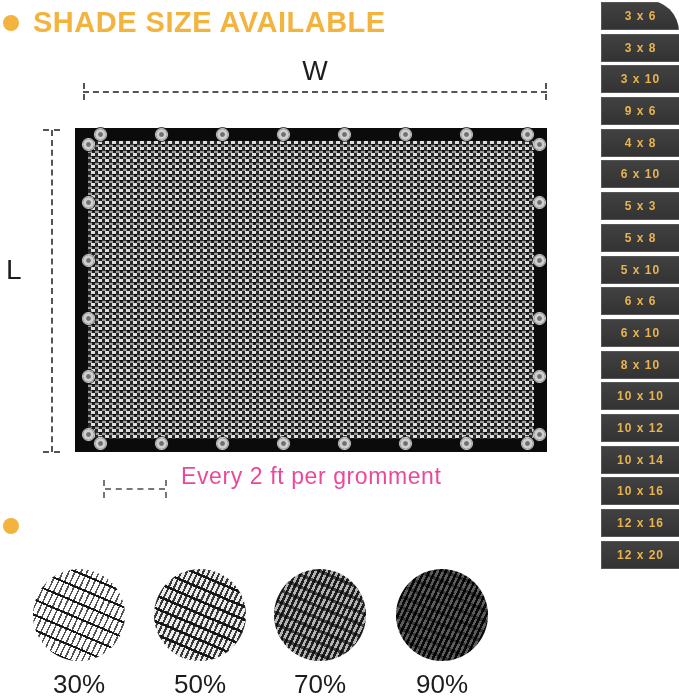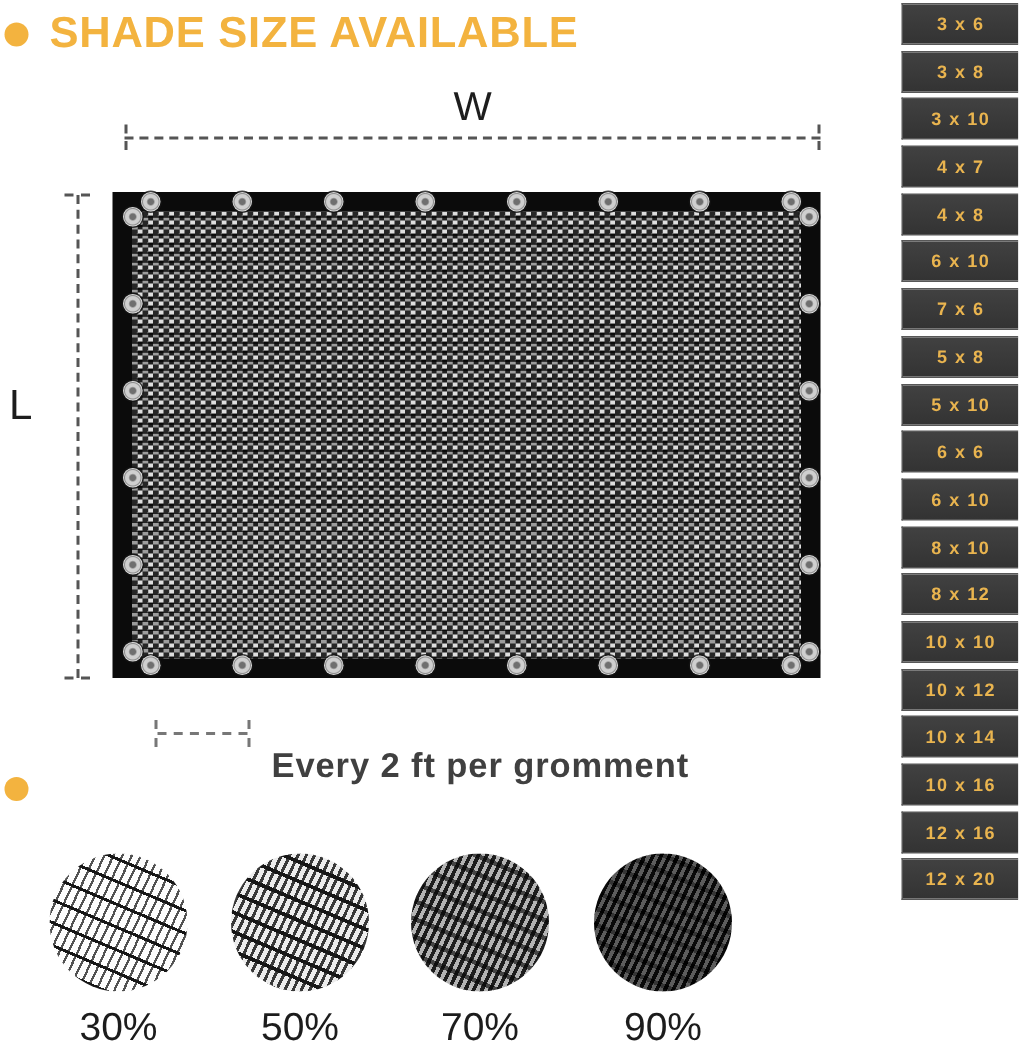--- a/index.html
+++ b/index.html
@@ -1,18 +1,18 @@
 <!DOCTYPE html>
 <html><head>
 <meta charset="utf-8">
 <style>
   html,body{margin:0;padding:0;background:#fff;}
   .canvas{
     position:relative;width:679px;height:698px;background:#ffffff;
-    font-family:"Liberation Sans",sans-serif;overflow:hidden;
+    font-family:"Liberation Sans",sans-serif;overflow:hidden;border-radius:32px;
   }
 
   
   .heading{position:absolute;display:flex;align-items:center;gap:14px;color:#F3B33F;font-weight:700;}
   .heading .bullet{width:16px;height:16px;border-radius:50%;background:#F3B33F;flex:0 0 16px;}
   #heading-sizes{left:3px;top:6px;font-size:29px;letter-spacing:.5px;}
   #heading-rates{left:3px;top:518px;font-size:29px;letter-spacing:.3px;}
 
   
   .dim-w-line{position:absolute;left:83px;top:91px;width:464px;height:0;border-top:2px dashed #555;}
@@ -36,21 +36,21 @@
   .grommet{
     position:absolute;width:13px;height:13px;border-radius:50%;
     background:radial-gradient(circle at 50% 50%, #6f6f6f 0 20%, #cfcfcf 32% 52%, #8e8e8e 60%, #e3e3e3 68% 84%, #6a6a6a 100%);
     box-shadow:0 0 0 1px rgba(20,20,20,.8);
   }
 
   
   .bracket{position:absolute;left:103px;top:480px;width:60px;height:18px;
     border-left:2px dashed #777;border-right:2px dashed #777;}
   .bracket::after{content:"";position:absolute;left:0;right:0;top:8px;border-top:2px dashed #777;}
-  .grommet-note{position:absolute;left:181px;top:497px;font-size:23px;color:#404040;letter-spacing:.6px;font-weight:bold;}
+  .grommet-note{position:absolute;left:181px;top:463px;font-size:23px;color:#ec4899;letter-spacing:.6px;}
 
   
   .rate{position:absolute;top:569px;width:94px;text-align:center;}
   .swatch{width:92px;height:92px;border-radius:50%;margin:0 auto;}
   .pct{margin-top:8px;font-size:26px;color:#1c1c1c;}
   .c30{background-color:#fdfdfd;background-image:
       repeating-linear-gradient(115deg, rgba(25,25,25,.75) 0 1.5px, rgba(0,0,0,0) 1.5px 5.5px),
       repeating-linear-gradient(23deg, rgba(10,10,10,.95) 0 2px, rgba(0,0,0,0) 2px 14px);}
   .c50{background-color:#ececec;background-image:
       repeating-linear-gradient(115deg, rgba(25,25,25,.85) 0 2px, rgba(0,0,0,0) 2px 5px),
@@ -150,30 +150,29 @@
   </div>
   <div class="rate" style="left:395px;">
     <div class="swatch c90"></div>
     <div class="pct">90%</div>
   </div>
 
   <div class="sizes">
     <div class="size-box">3 x 6</div>
     <div class="size-box">3 x 8</div>
     <div class="size-box">3 x 10</div>
-    <div class="size-box">4 x 7</div>
+    <div class="size-box">9 x 6</div>
     <div class="size-box">4 x 8</div>
     <div class="size-box">6 x 10</div>
-    <div class="size-box">7 x 6</div>
+    <div class="size-box">5 x 3</div>
     <div class="size-box">5 x 8</div>
     <div class="size-box">5 x 10</div>
     <div class="size-box">6 x 6</div>
     <div class="size-box">6 x 10</div>
     <div class="size-box">8 x 10</div>
-    <div class="size-box">8 x 12</div>
     <div class="size-box">10 x 10</div>
     <div class="size-box">10 x 12</div>
     <div class="size-box">10 x 14</div>
     <div class="size-box">10 x 16</div>
     <div class="size-box">12 x 16</div>
     <div class="size-box">12 x 20</div>
   </div>
 
 </div>
 

